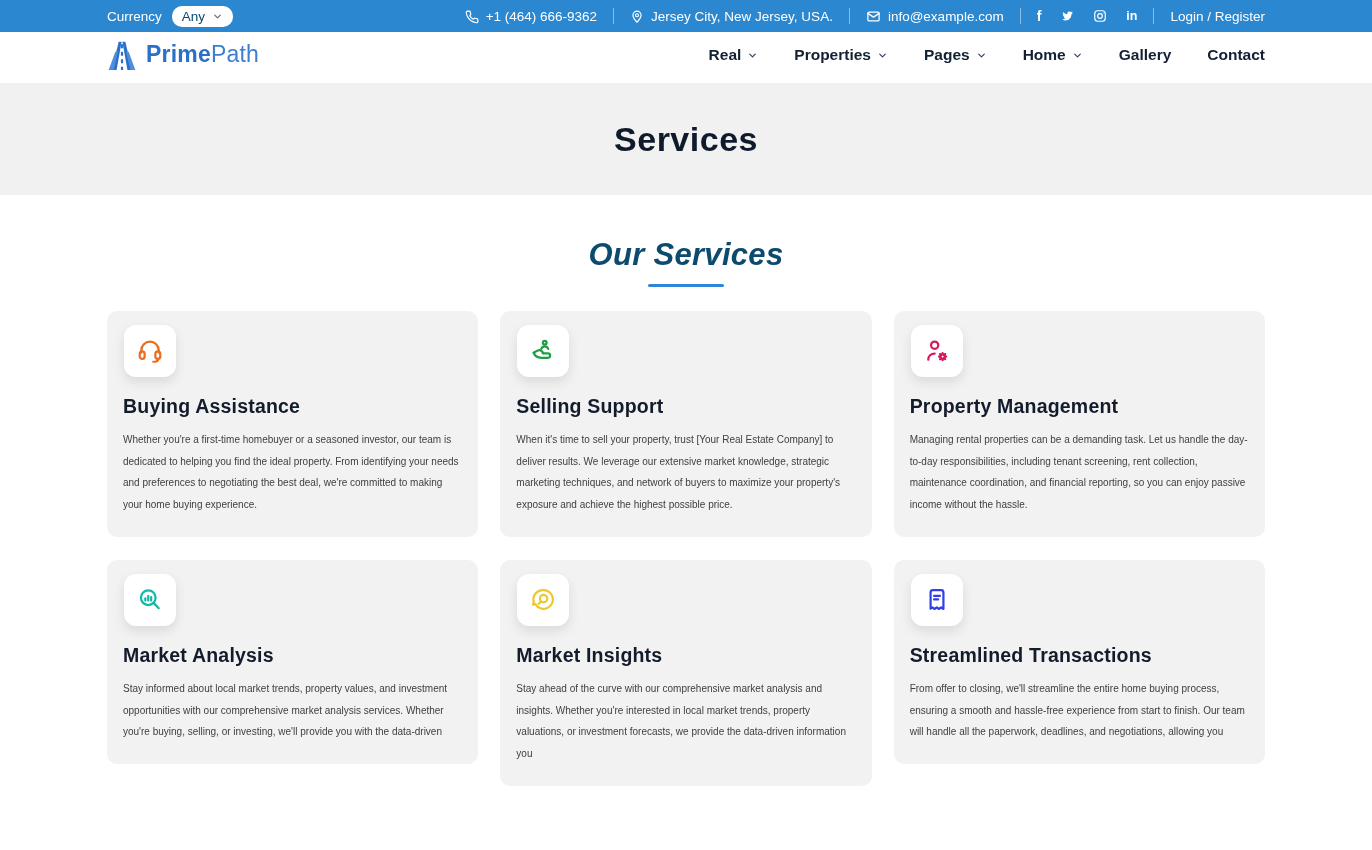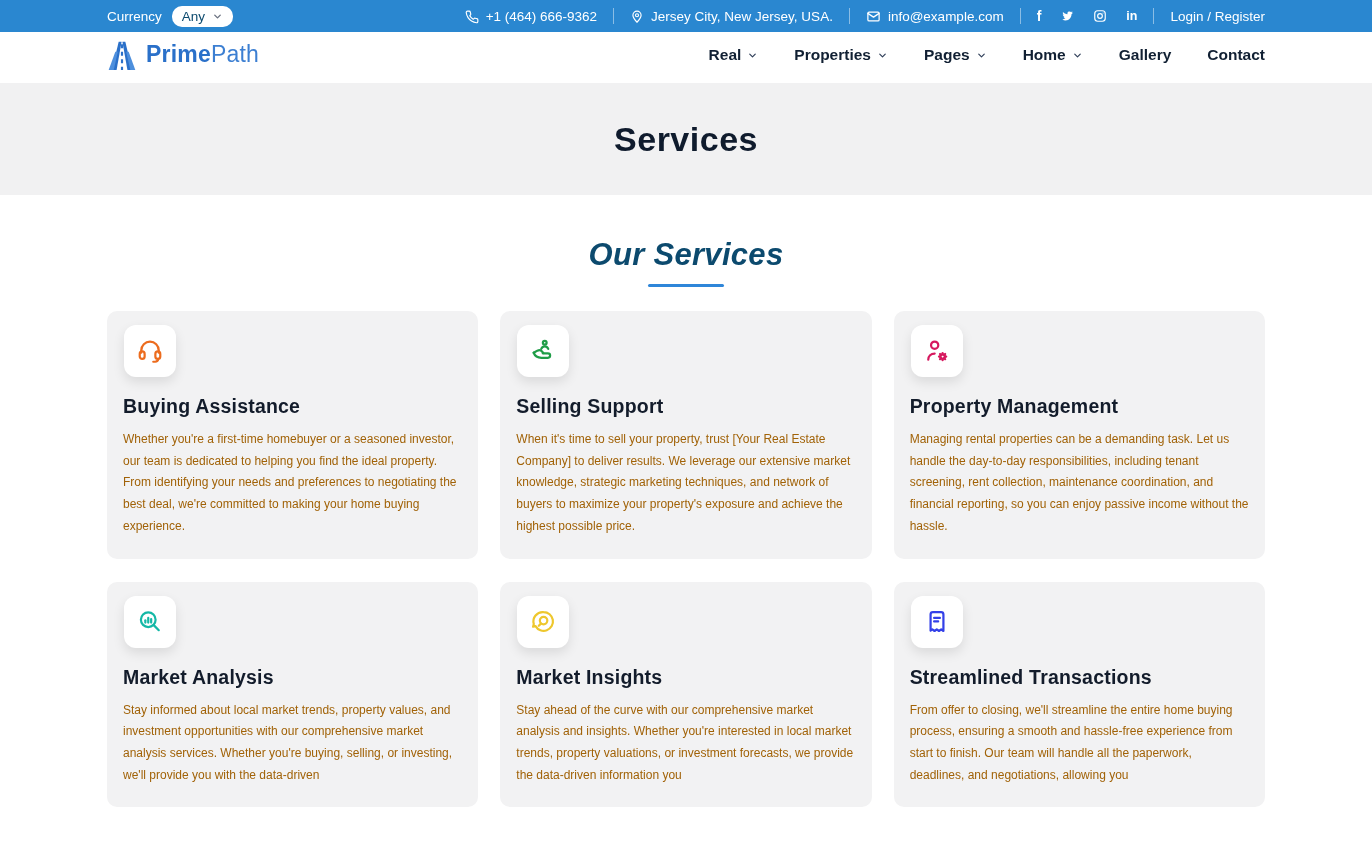--- a/index.html
+++ b/index.html
@@ -49,21 +49,21 @@
 
   .cards { width:1158px; margin:24px auto 0; display:grid;
             grid-template-columns:repeat(3,1fr); column-gap:22px; row-gap:23px;
             align-items:start; }
   .card { background:#f2f2f3; border-radius:10px; padding:13px 16px 21px; }
   .icon-tile { width:52px; height:52px; background:#fff; border-radius:12px;
             box-shadow:0 5px 12px rgba(0,0,0,.10); display:flex;
             align-items:center; justify-content:center; margin:1px 0 18px 1px; }
   .card h3 { font-size:19.5px; font-weight:bold; color:#131c2b;
             letter-spacing:.2px; margin-bottom:11px; }
-  .card p { font-size:12px; line-height:21.7px; color:#a16207; }
+  .card p { font-size:10px; line-height:21.7px; color:#404040; }
 </style>
 </head>
 <body>
 
 <div class="topbar">
   <div class="left">
     <span>Currency</span>
     <button class="currency-select">
       <span>Any</span>
       <svg width="11" height="11" viewBox="0 0 24 24" fill="none" stroke="#6b7280" stroke-width="3" stroke-linecap="round" stroke-linejoin="round">

